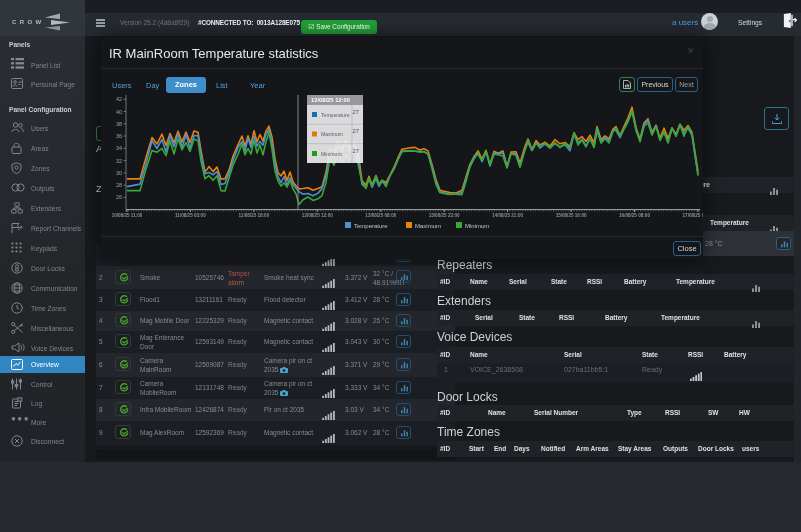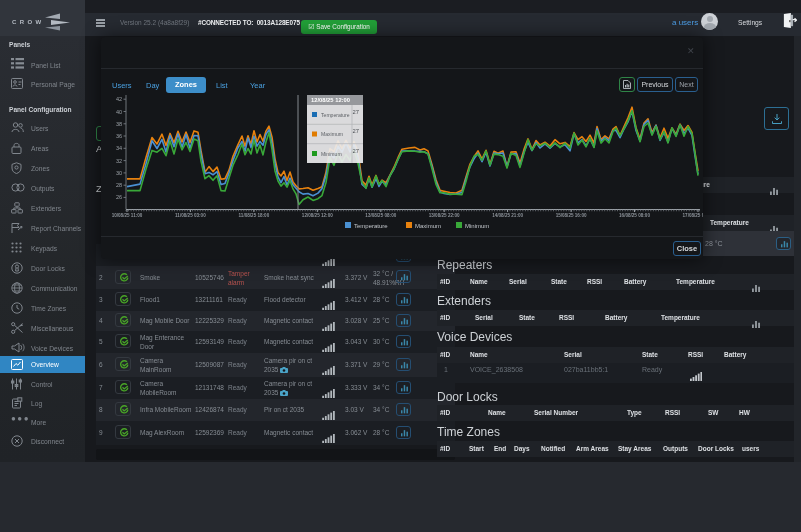--- a/index.html
+++ b/index.html
@@ -611,20 +611,21 @@
     </div>
 </div>
 
 <div class="abs" style="left:794px; top:36px; width:7px; height:426px; background:#22252a;"></div>
 
 <div class="abs" style="left:96px; top:126px; width:14px; height:15px; border:1px solid #2f8447; border-radius:3px;"></div>
 <div class="abs" style="left:96px; top:143px; font-size:9.5px; color:#ced2d6; font-family:'Liberation Sans', sans-serif;">Areas</div>
 <div class="abs" style="left:96px; top:183px; font-size:9.5px; color:#ced2d6; font-family:'Liberation Sans', sans-serif;">Zones</div>
 
 <div class="abs" id="modal" style="left:101px; top:37px; width:602px; height:222px; background:#141619; border-radius:4px; box-shadow:0 0 18px rgba(0,0,0,0.6);">
+  <div class="abs" style="left:8px; top:9px; font-size:13px; color:#e6e9eb;">IR MainRoom Temperature statistics</div>
   <div class="abs" style="left:586px; top:9px; font-size:9px; color:#3f434a;">✕</div>
   <div class="abs" style="left:0; top:31px; width:602px; height:1px; background:#26292e;"></div>
   <div class="abs" style="left:11px; top:44px; font-size:7.5px; color:#4aa0e0;">Users</div>
   <div class="abs" style="left:45px; top:44px; font-size:7.5px; color:#4aa0e0;">Day</div>
   <div class="abs" style="left:65px; top:40px; width:40px; height:16px; background:#3d8ec9; border-radius:3px; color:#fff; font-size:7.5px; font-weight:bold; text-align:center; line-height:16px;">Zones</div>
   <div class="abs" style="left:115px; top:44px; font-size:7.5px; color:#4aa0e0;">List</div>
   <div class="abs" style="left:149px; top:44px; font-size:7.5px; color:#4aa0e0;">Year</div>
   <div class="abs" style="left:518px; top:40px; width:16px; height:15px; border:1px solid #2f8447; border-radius:3px;">
     <svg width="8" height="9" viewBox="0 0 8 9" style="position:absolute;left:3px;top:2px;">
         <path d="M0.5,0.5 H5 L7.5,3 V8.5 H0.5 Z" fill="none" stroke="#b9bec4" stroke-width="0.9"></path>
@@ -701,14 +702,14 @@
   <path d="M206,87.3 H262 M206,106.7 H262" stroke="#b4b6b9" stroke-width="0.8"></path>
   </g>
   <rect x="244" y="185" width="6" height="6" fill="#4a90d2"></rect>
   <text x="253" y="190.5" font-size="6" fill="#c2c6cb" font-family="Liberation Sans, sans-serif">Temperature</text>
   <rect x="305" y="185" width="6" height="6" fill="#e8820e"></rect>
   <text x="314" y="190.5" font-size="6" fill="#c2c6cb" font-family="Liberation Sans, sans-serif">Maximum</text>
   <rect x="355" y="185" width="6" height="6" fill="#39a839"></rect>
   <text x="364" y="190.5" font-size="6" fill="#c2c6cb" font-family="Liberation Sans, sans-serif">Minimum</text>
   </svg>
   <div class="abs" style="left:0; top:199px; width:602px; height:1px; background:#26292e;"></div>
-  <div class="abs" style="left:572px; top:204px; width:28px; height:15px; border:1px solid #2a5f8f; border-radius:3px; color:#d6d9dc; font-size:7.5px; text-align:center; line-height:14px;font-weight:bold;">Close</div>
+  <div class="abs" style="left:572px; top:204px; width:28px; height:15px; border:1px solid #2a5f8f; border-radius:3px; color:#d6d9dc; font-size:7.5px; text-align:center; line-height:14px;">Close</div>
 </div>
 
 </body></html>

